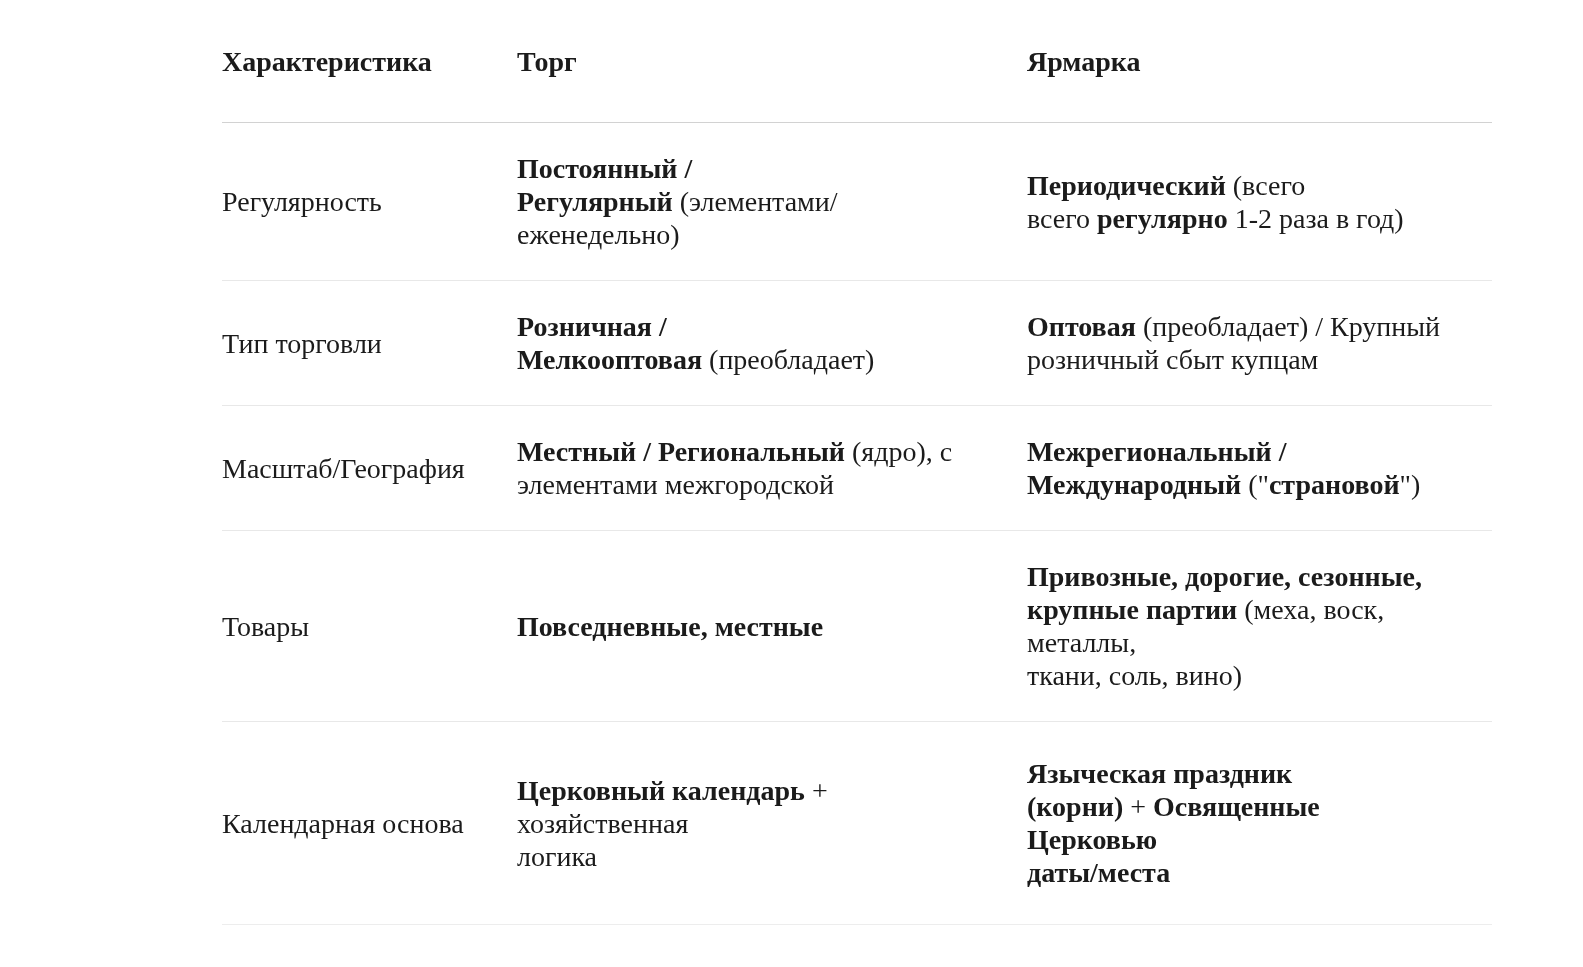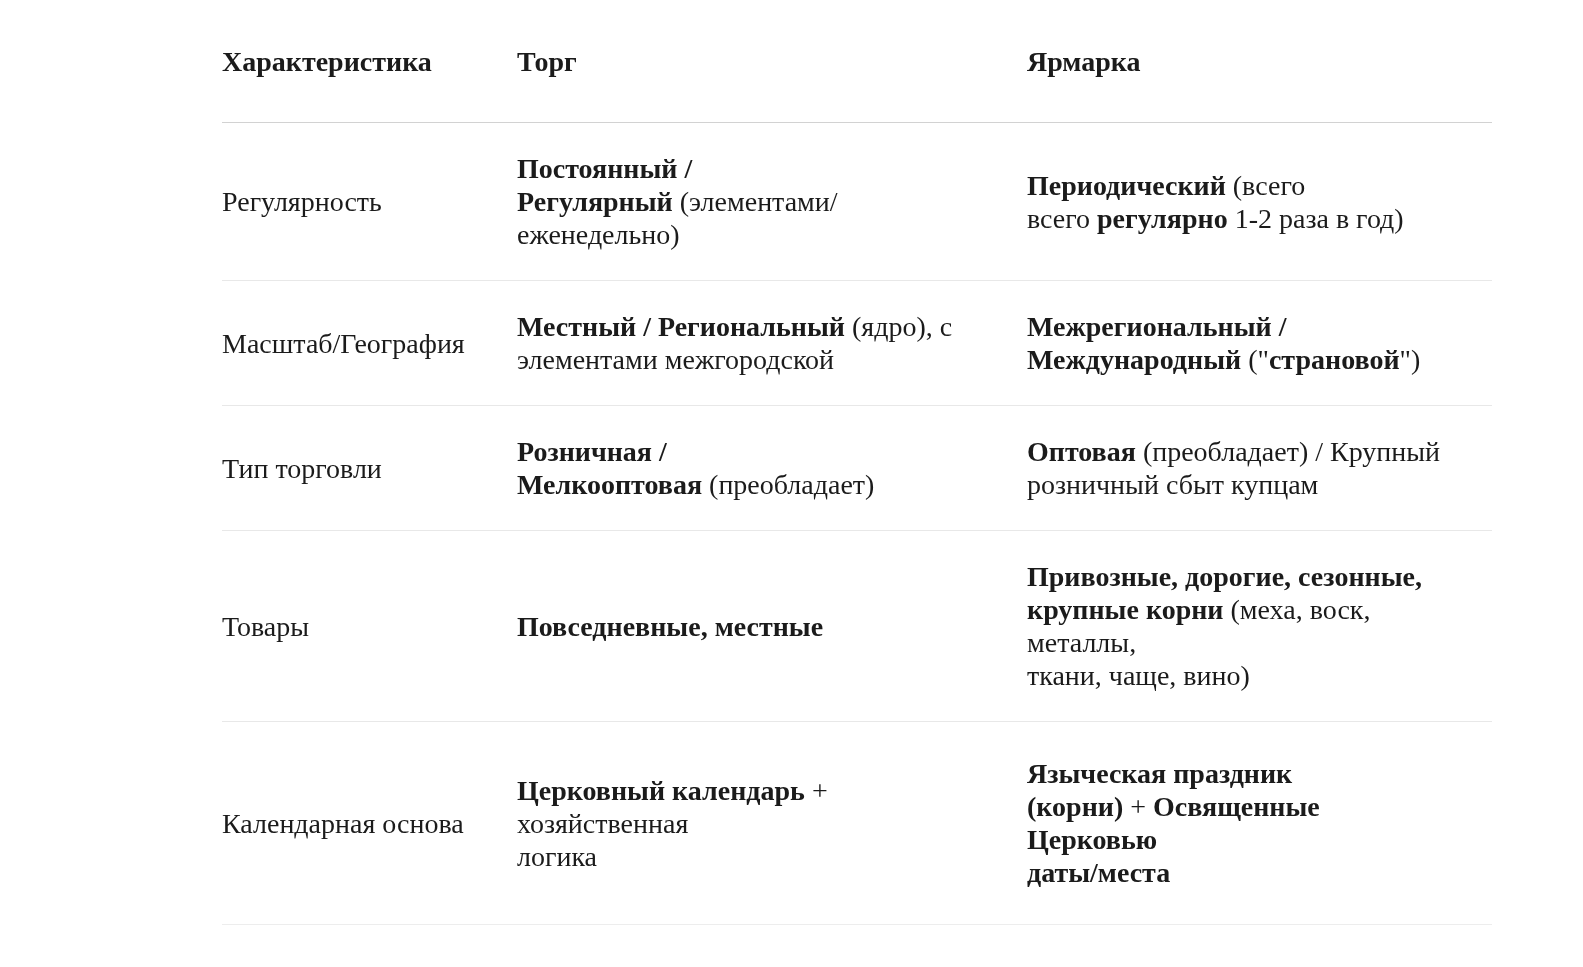--- a/index.html
+++ b/index.html
@@ -66,33 +66,33 @@
         <th>Ярмарка</th>
       </tr>
     </thead>
     <tbody>
         <tr>
       <td class="label">Регулярность</td>
       <td><strong>Постоянный /</strong><br><strong>Регулярный</strong><span> (элементами/еженедельно)</span></td>
       <td><strong>Периодический</strong><span> (всего</span><br><span>всего </span><strong>регулярно</strong><span> 1-2 раза в год)</span></td>
     </tr>
         <tr>
+      <td class="label">Тип торговли</td>
+      <td><strong>Розничная /</strong><br><strong>Мелкооптовая</strong><span> (преобладает)</span></td>
+      <td><strong>Оптовая</strong><span> (преобладает) / Крупный</span><br><span>розничный сбыт купцам</span></td>
+    </tr>
+        <tr>
       <td class="label">Масштаб/География</td>
       <td><strong>Местный / Региональный</strong><span> (ядро), с</span><br><span>элементами межгородской</span></td>
       <td><strong>Межрегиональный /</strong><br><strong>Международный</strong><span> ("</span><strong>страновой</strong><span>")</span></td>
     </tr>
         <tr>
-      <td class="label">Тип торговли</td>
-      <td><strong>Розничная /</strong><br><strong>Мелкооптовая</strong><span> (преобладает)</span></td>
-      <td><strong>Оптовая</strong><span> (преобладает) / Крупный</span><br><span>розничный сбыт купцам</span></td>
-    </tr>
-        <tr>
       <td class="label">Товары</td>
       <td><strong>Повседневные, местные</strong></td>
-      <td><strong>Привозные, дорогие, сезонные,</strong><br><strong>крупные корни</strong><span> (меха, воск, металлы,</span><br><span>ткани, чаще, вино)</span></td>
+      <td><strong>Привозные, дорогие, сезонные,</strong><br><strong>крупные партии</strong><span> (меха, воск, металлы,</span><br><span>ткани, соль, вино)</span></td>
     </tr>
         <tr>
       <td class="label">Календарная основа</td>
       <td><strong>Церковный календарь</strong><span> + хозяйственная</span><br><span>логика</span></td>
       <td><strong>Языческая праздник</strong><br><strong>(корни)</strong><span> + </span><strong>Освященные Церковью</strong><br><strong>даты/места</strong></td>
     </tr>
       </tbody>
   </table>
 
 </div>

